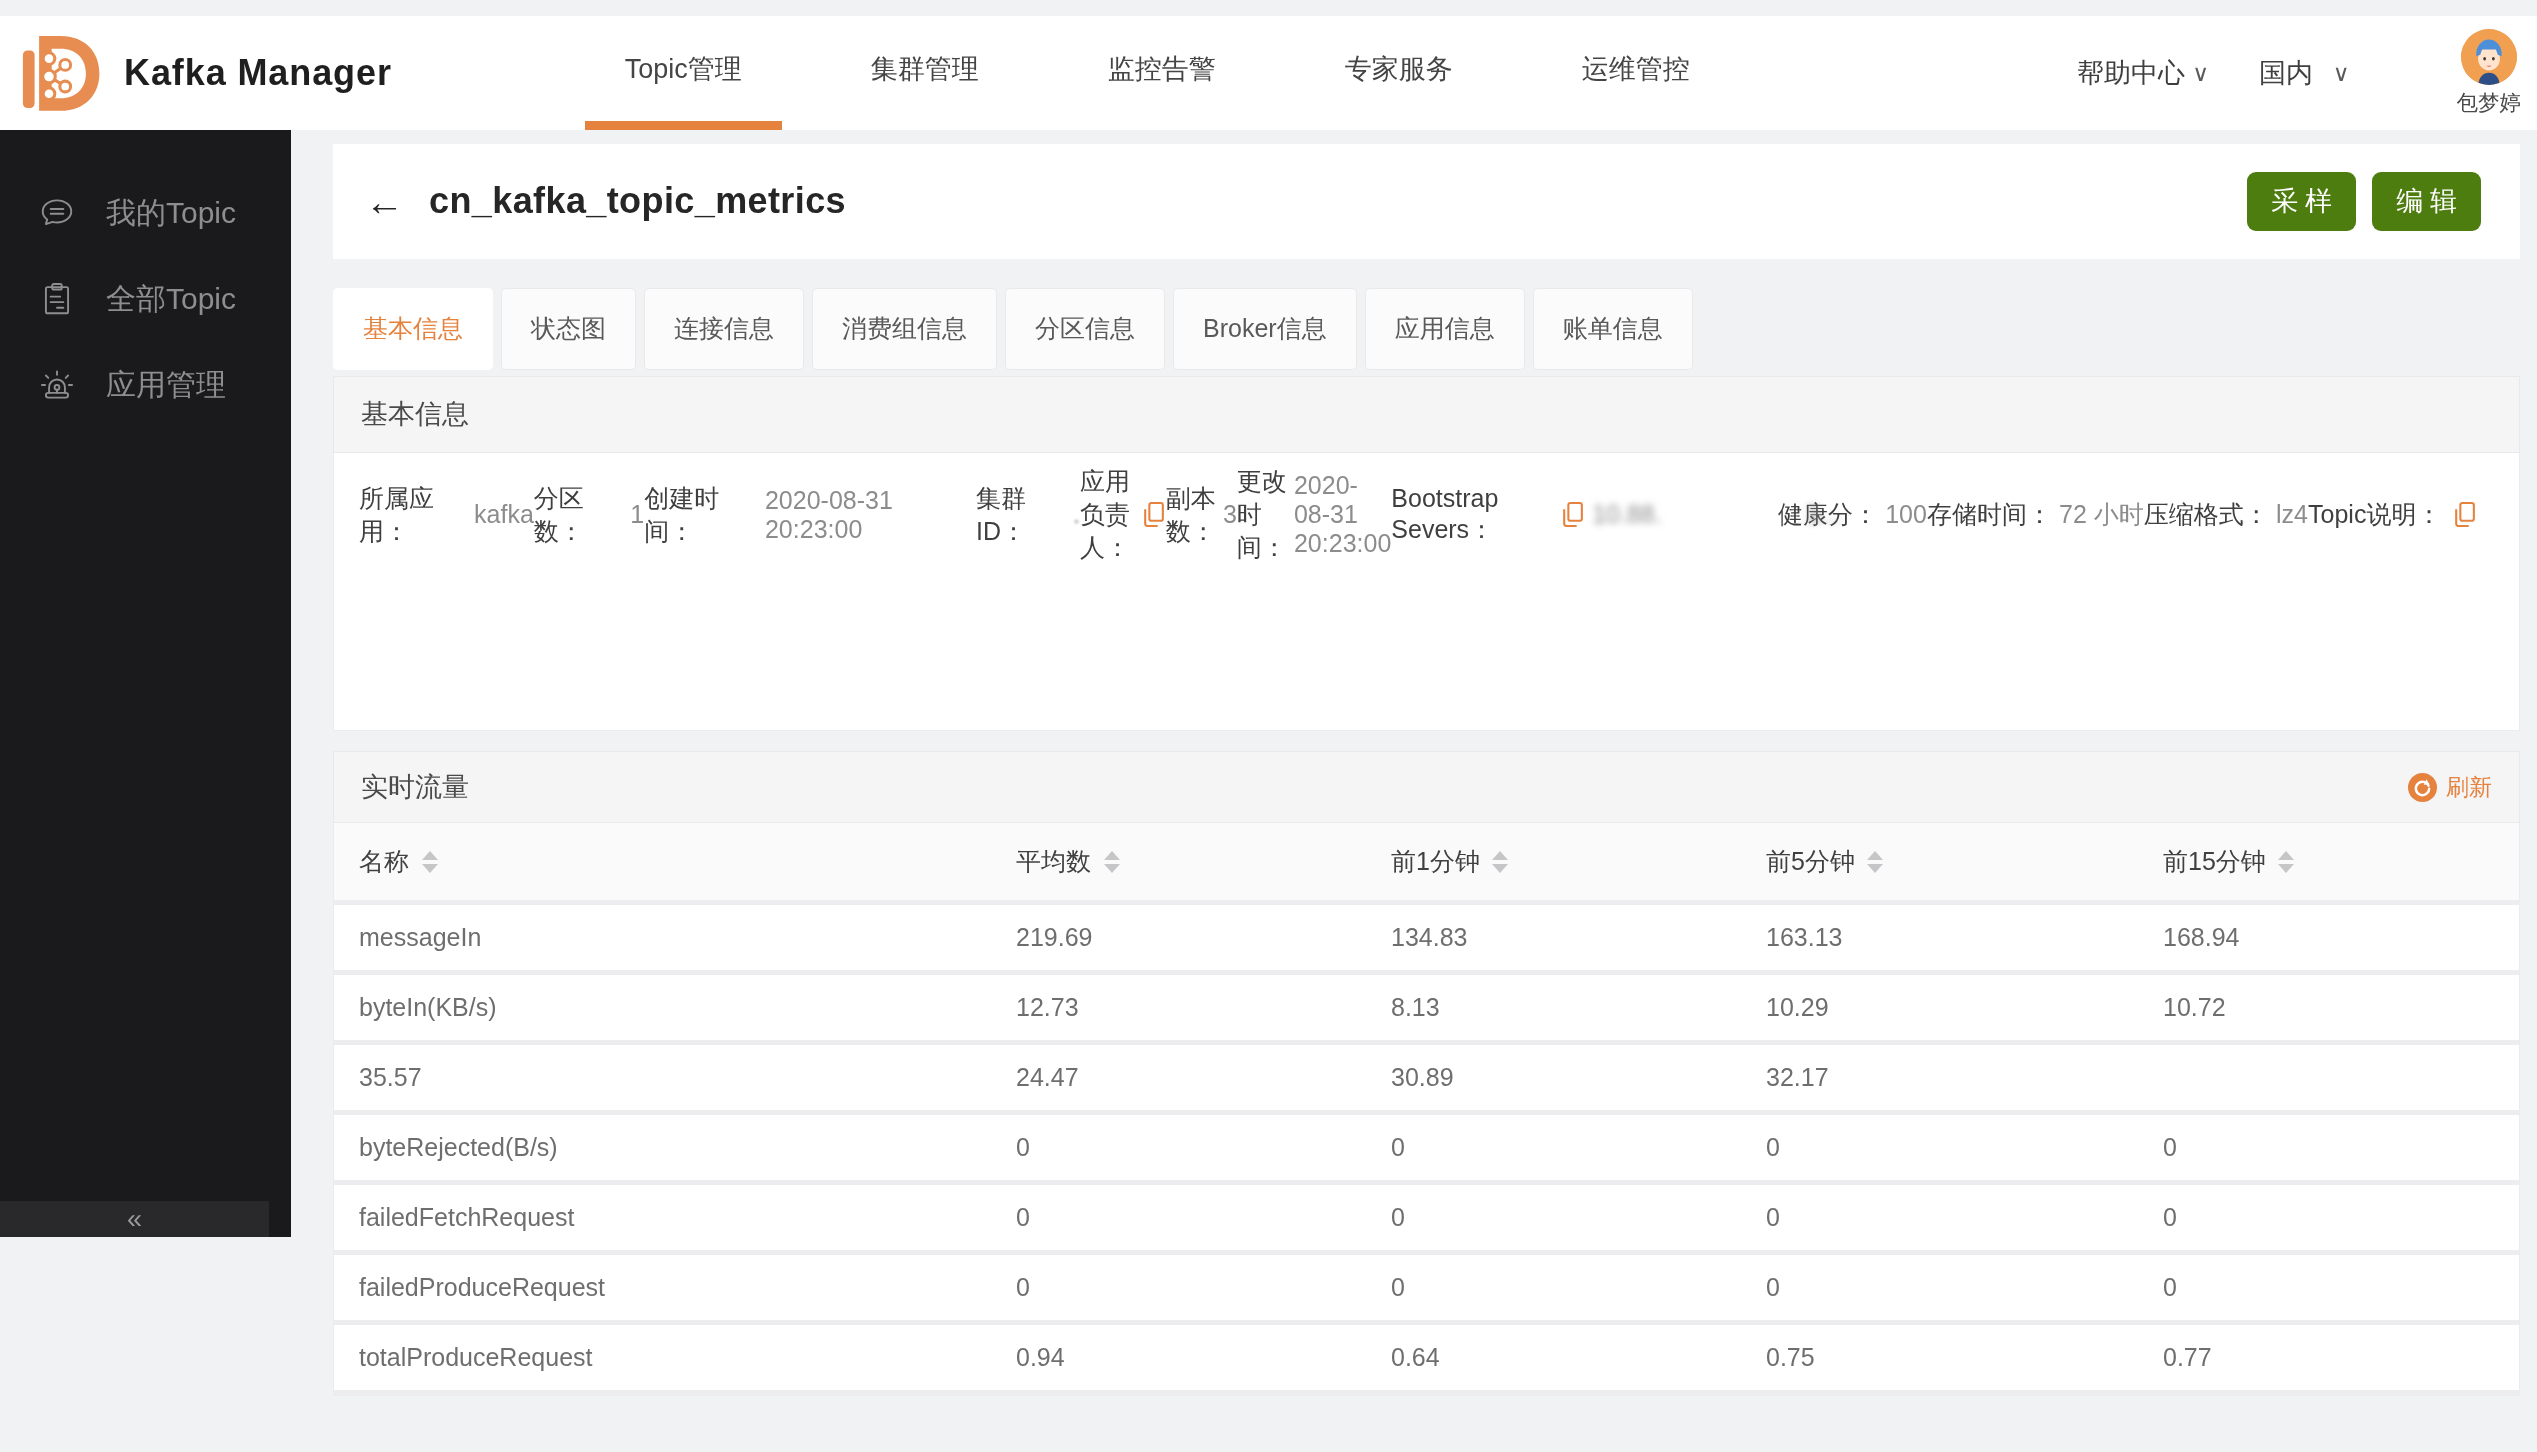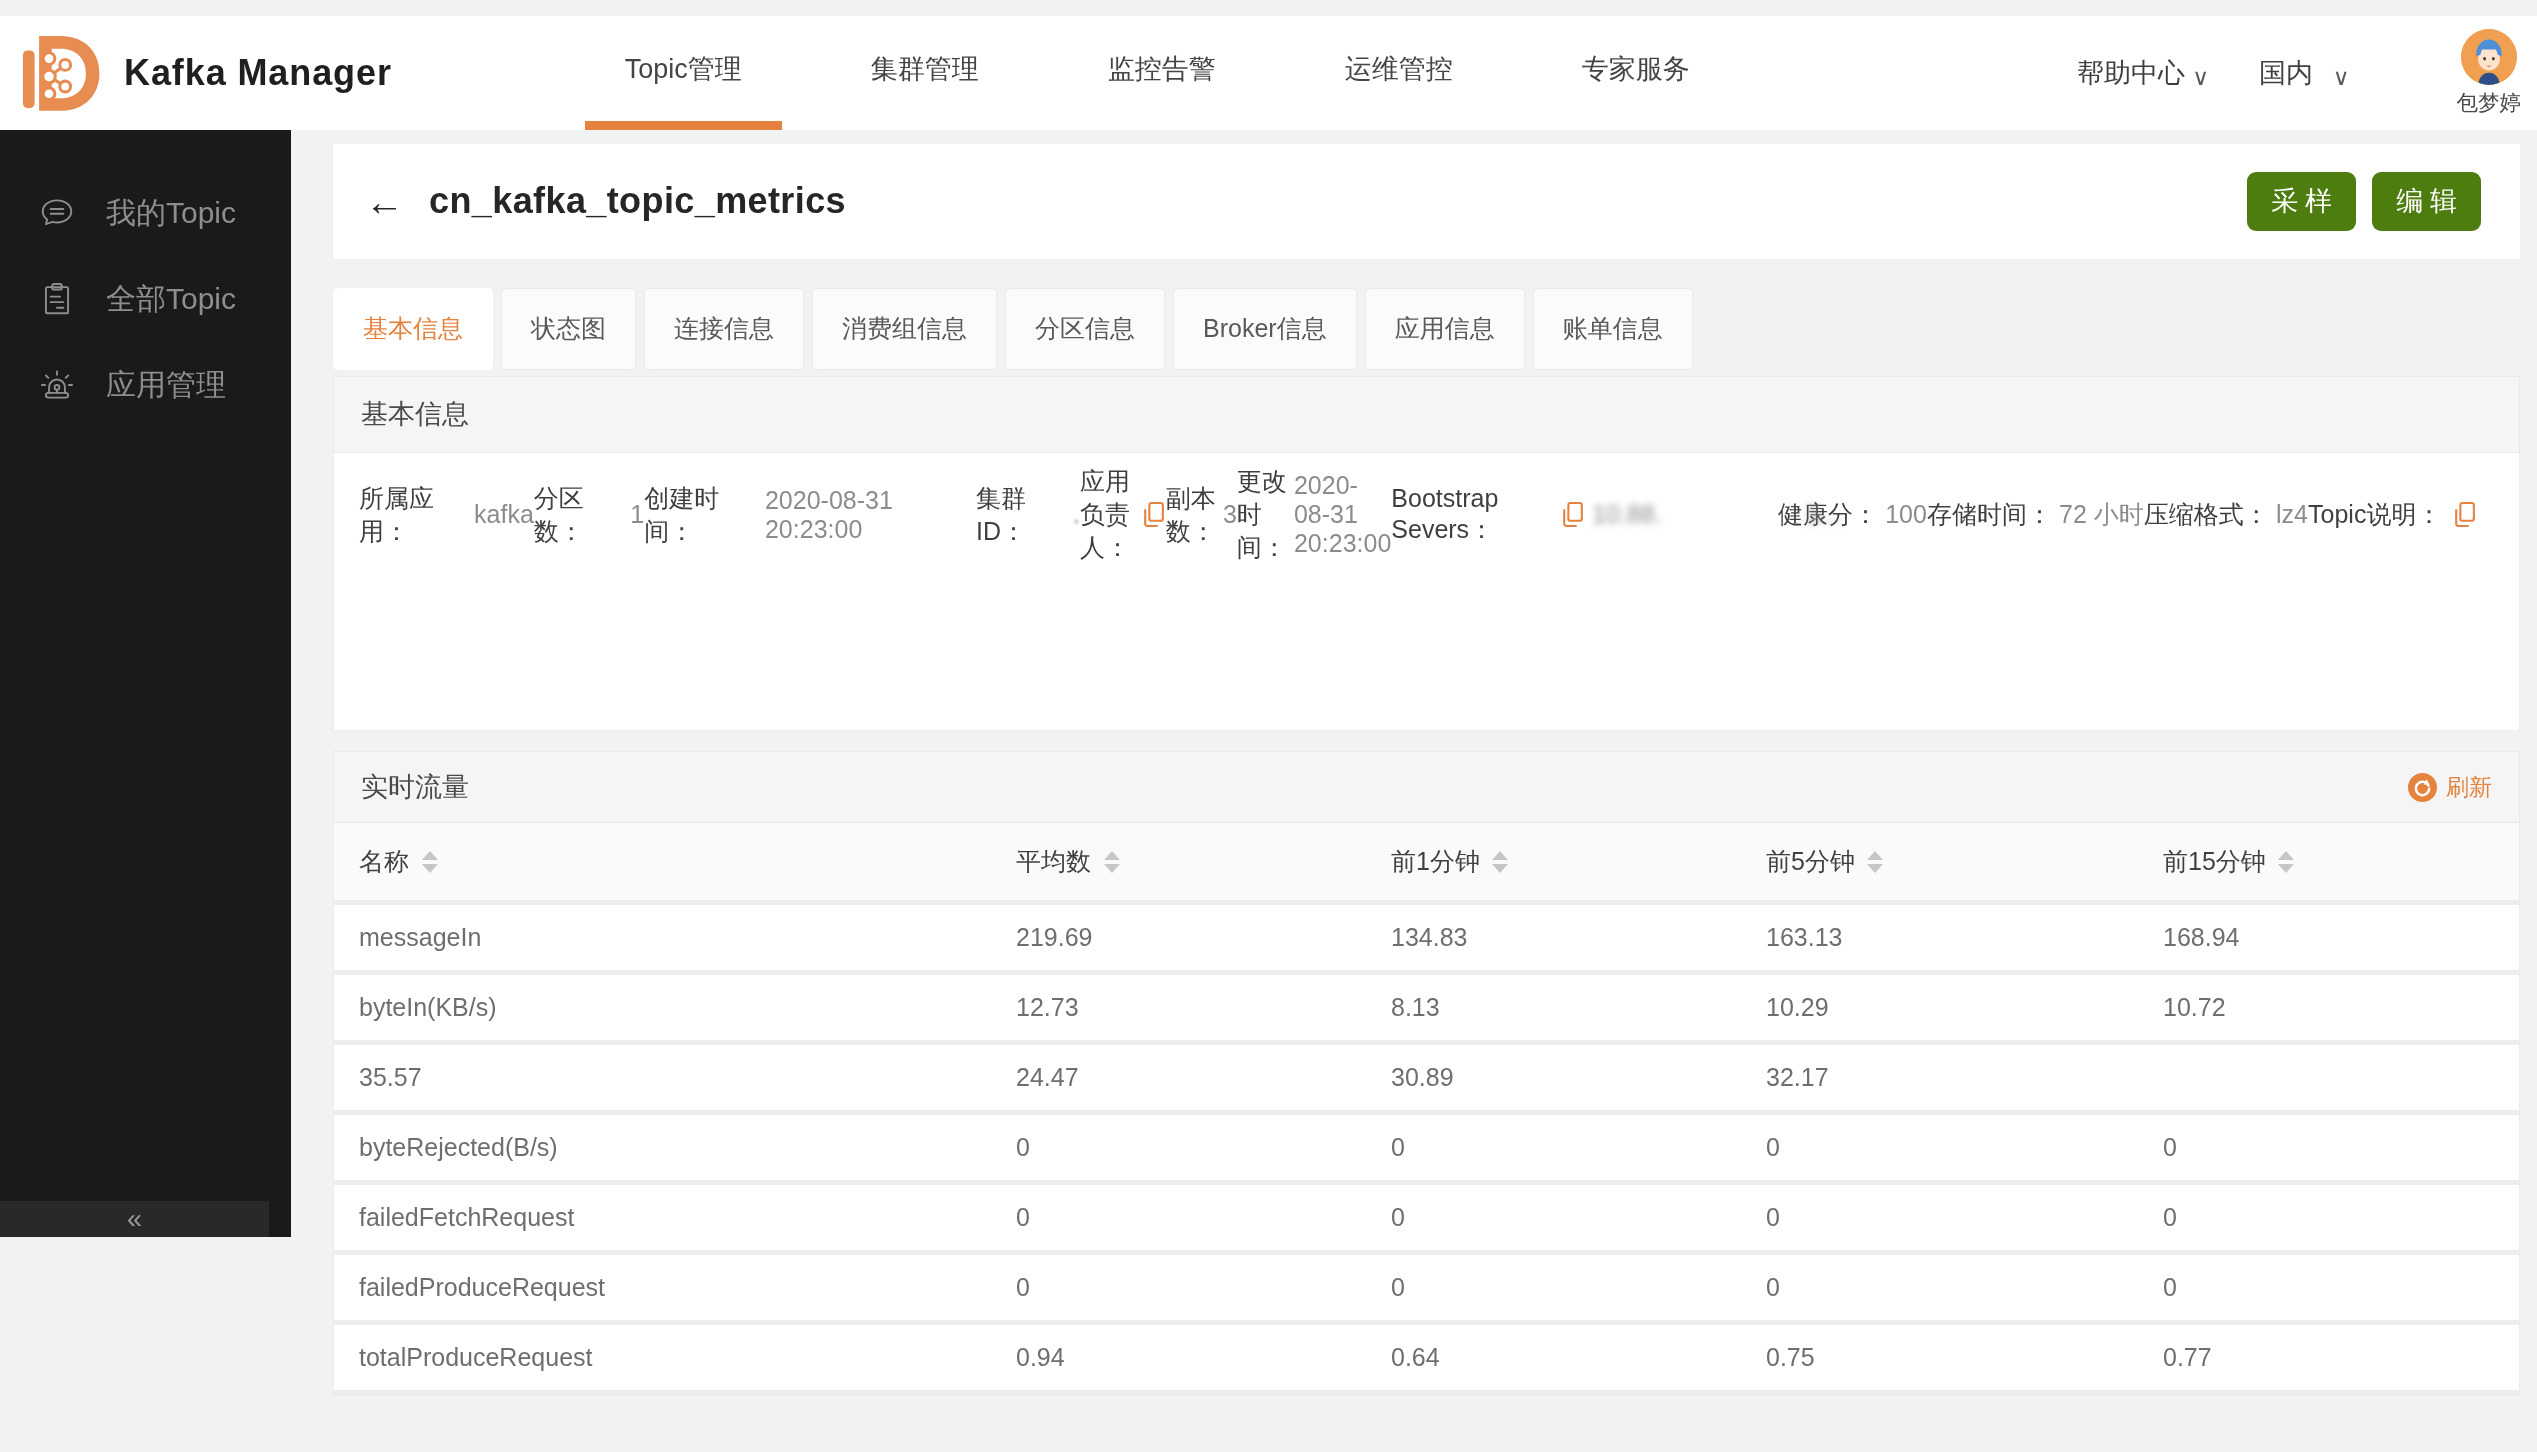--- a/index.html
+++ b/index.html
@@ -7,21 +7,21 @@
   body { font-family:"Liberation Sans","DejaVu Sans",sans-serif; background:#f0f2f4; color:#333; }
 
   
   .topbar { position:absolute; top:16px; left:0; width:2538px; height:114px; background:#fff; display:flex; align-items:center; z-index:5; }
   .brand { display:flex; align-items:center; margin-left:12.5px; cursor:pointer; }
   .brand-title { font-size:36px; font-weight:bold; color:#1f1f1f; margin-left:21.5px; letter-spacing:0.9px; }
   .topnav { display:flex; margin-left:193px; height:114px; }
   .topnav-item { display:flex; align-items:center; padding:0 40px; margin-right:49px; font-size:27px; color:#454545; border-bottom:9px solid transparent; cursor:pointer; }
   .topnav-item.active { border-bottom-color:#e5823e; }
   .top-right { margin-left:auto; display:flex; align-items:center; }
-  .top-link { font-size:27px; color:#3f3f3f; display:flex; align-items:flex-end; cursor:pointer; }
+  .top-link { font-size:27px; color:#3f3f3f; display:flex; align-items:center; cursor:pointer; }
   .top-link .caret { font-size:23px; color:#5a5a5a; margin-left:7.2px; }
   .help-link { margin-right:50px; }
   .region-link { margin-right:0; }
   .region-link .caret { margin-left:19.7px; }
   .user-block { display:flex; flex-direction:column; align-items:center; margin-left:107px; margin-right:17px; cursor:pointer; }
   .avatar { width:56px; height:56px; border-radius:50%; overflow:hidden; background:#f0a050; }
   .user-name { font-size:21.5px; color:#4a4a4a; margin-top:3.6px; }
 
   
   .sidebar { position:absolute; top:114px; left:0; width:291px; height:1123px; background:#1a1a1c; padding-top:56px; }
@@ -85,22 +85,22 @@
         <circle cx="58" cy="65" r="6"></circle>
       </g>
     </svg>
     <span class="brand-title">Kafka Manager</span>
   </div>
 
   <nav class="topnav">
     <div class="topnav-item active">Topic管理</div>
     <div class="topnav-item">集群管理</div>
     <div class="topnav-item">监控告警</div>
+    <div class="topnav-item">专家服务</div>
     <div class="topnav-item">运维管控</div>
-    <div class="topnav-item">专家服务</div>
   </nav>
 
   <div class="top-right">
     <div class="top-link help-link">
       <span>帮助中心</span>
       <span class="caret">∨</span>
     </div>
     <div class="top-link region-link">
       <span>国内</span>
       <span class="caret">∨</span>

